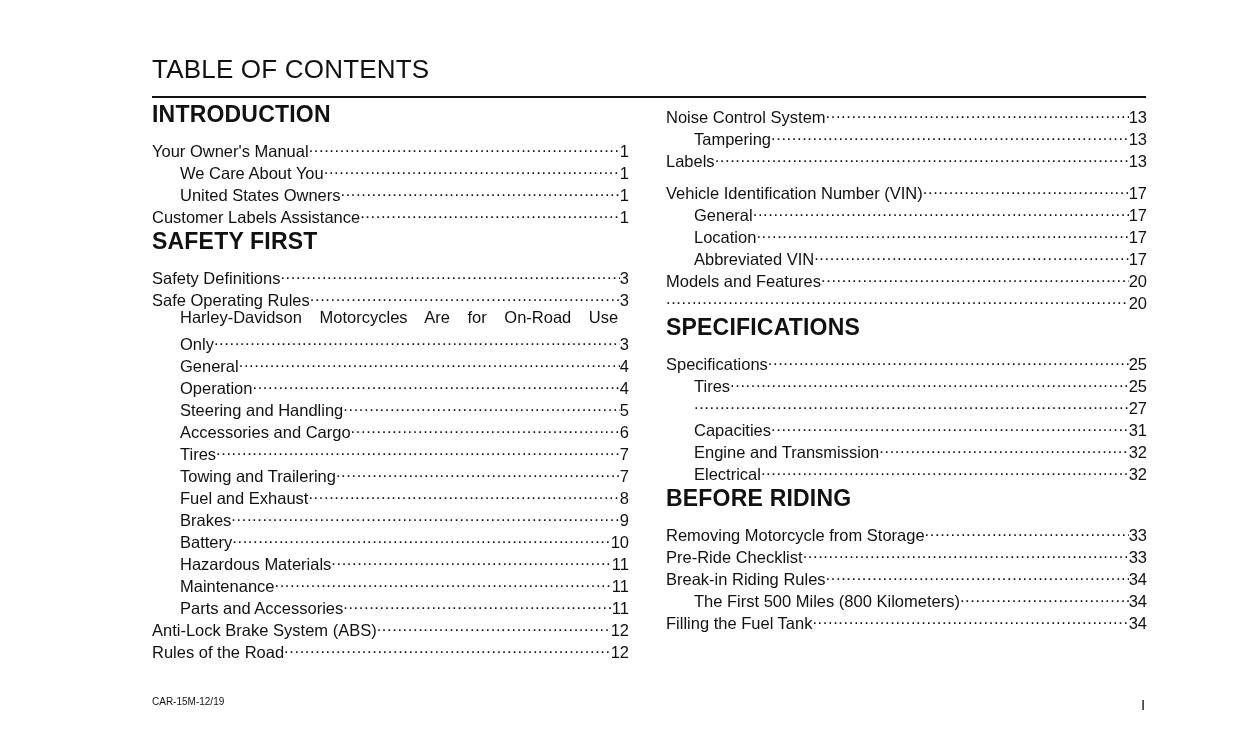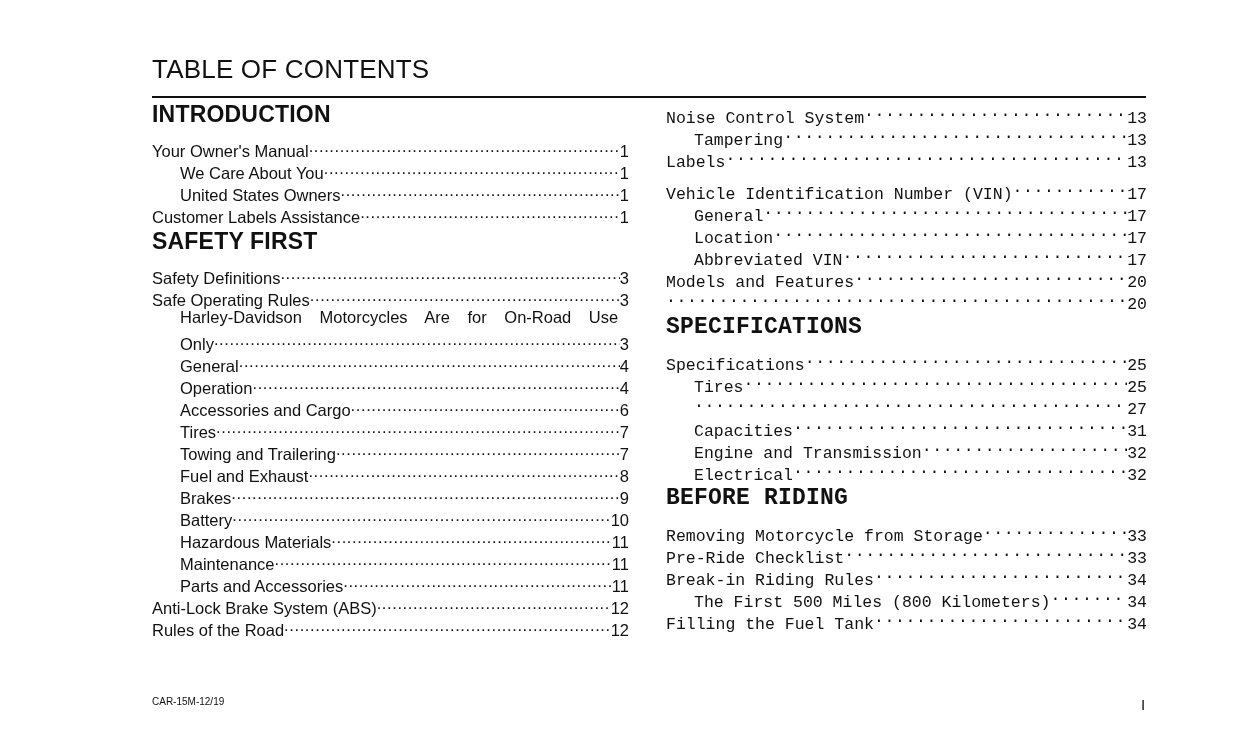--- a/index.html
+++ b/index.html
@@ -76,20 +76,25 @@
         <span class="label">General</span>
         <span class="leader"></span>
         <span class="page">4</span>
       </div>
     <div class="entry sub">
         <span class="label">Operation</span>
         <span class="leader"></span>
         <span class="page">4</span>
       </div>
     <div class="entry sub">
+        <span class="label">Steering and Handling</span>
+        <span class="leader"></span>
+        <span class="page">5</span>
+      </div>
+    <div class="entry sub">
         <span class="label">Accessories and Cargo</span>
         <span class="leader"></span>
         <span class="page">6</span>
       </div>
     <div class="entry sub">
         <span class="label">Tires</span>
         <span class="leader"></span>
         <span class="page">7</span>
       </div>
     <div class="entry sub">
@@ -133,21 +138,21 @@
         <span class="page">12</span>
       </div>
     <div class="entry">
         <span class="label">Rules of the Road</span>
         <span class="leader"></span>
         <span class="page">12</span>
       </div>
   </div>
 </div>
 
-<div class="col col-right" style="top:101px;font-family:Liberation Mono, monospace;">
+<div class="col col-right" style="top:101px;">
   <div class="entries" style="margin-top:0;">
     <div class="entry">
         <span class="label">Noise Control System</span>
         <span class="leader"></span>
         <span class="page">13</span>
       </div>
     <div class="entry sub">
         <span class="label">Tampering</span>
         <span class="leader"></span>
         <span class="page">13</span>

